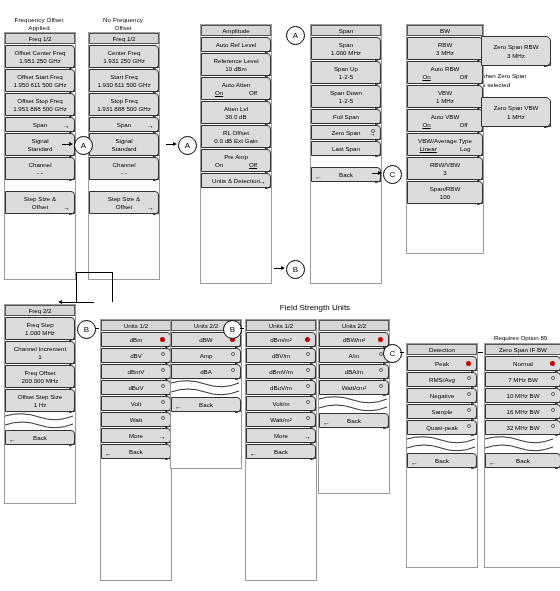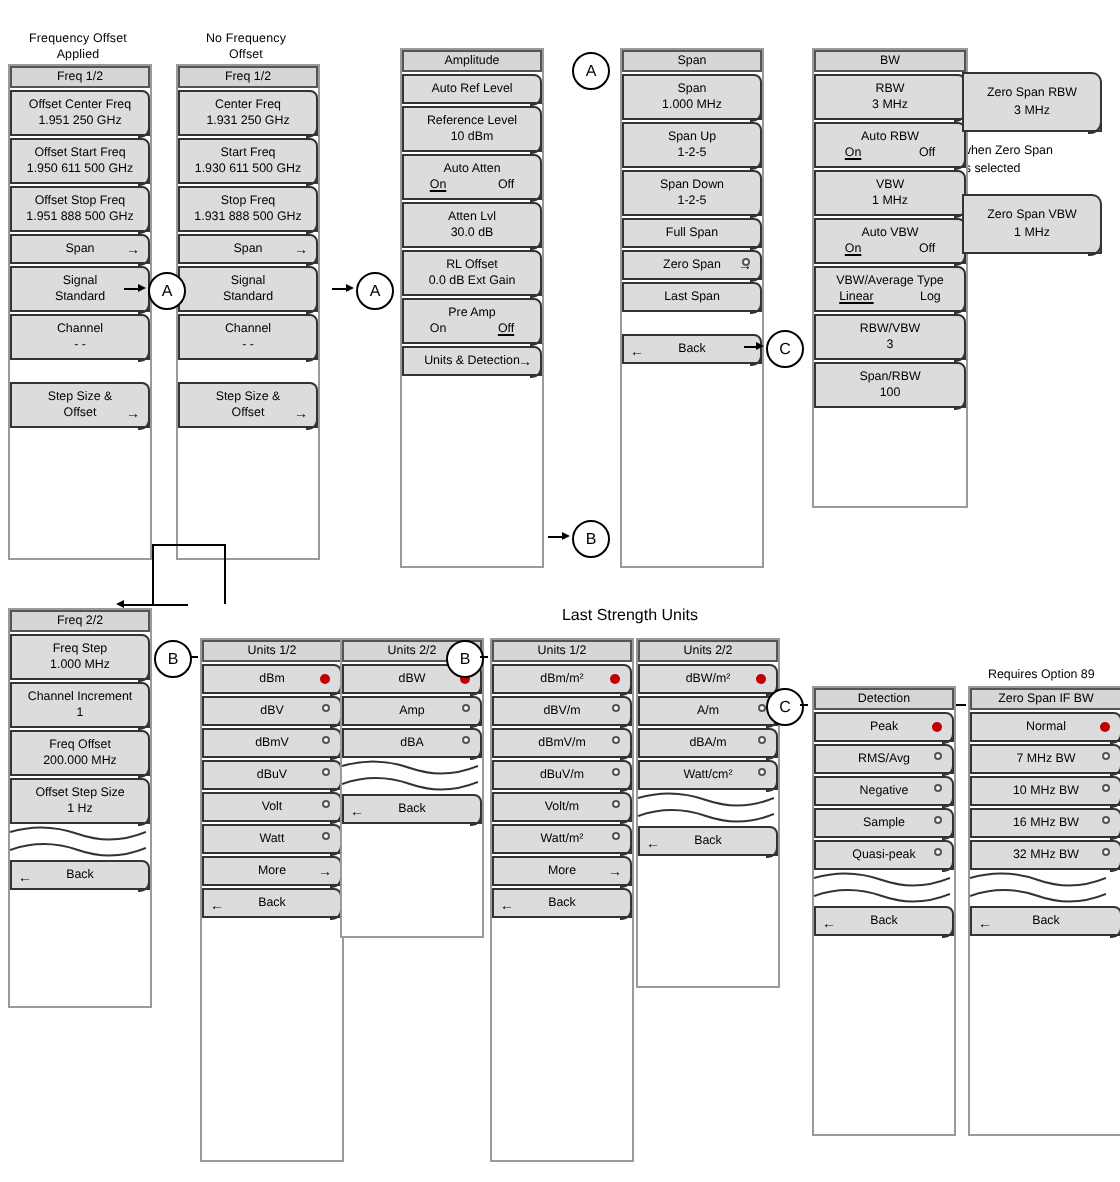--- a/index.html
+++ b/index.html
@@ -110,21 +110,21 @@
 <div class="col-title" style="left:4px;top:16px;width:70px;">
   <span>Frequency Offset</span><br>
   <span>Applied</span>
 </div>
 
 <div class="col-title" style="left:88px;top:16px;width:70px;">
   <span>No Frequency</span><br>
   <span>Offset</span>
 </div>
 
-<div class="section-title" style="left:255px;top:303px;width:120px;">Last Strength Units</div>
+<div class="section-title" style="left:255px;top:303px;width:120px;">Field Strength Units</div>
 
 <div class="note" style="left:494px;top:334px;width:70px;">Requires Option 89</div>
 
 <div class="note" style="left:481px;top:72px;width:72px;">
   <span>when Zero Span</span><br>
   <span>is selected</span>
 </div>
 
 <div class="menu" id="m-freq1off" style="left:4px;top:32px;height:248px;">
     <div class="menu-frame"></div>

